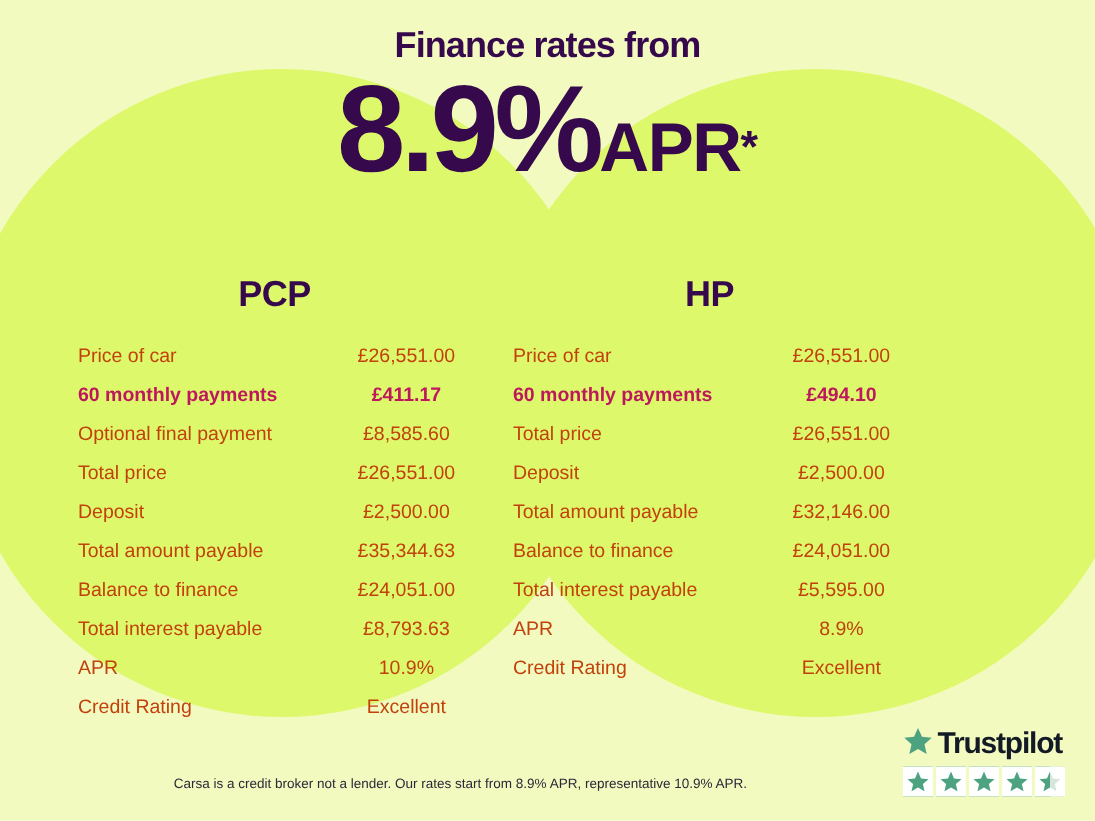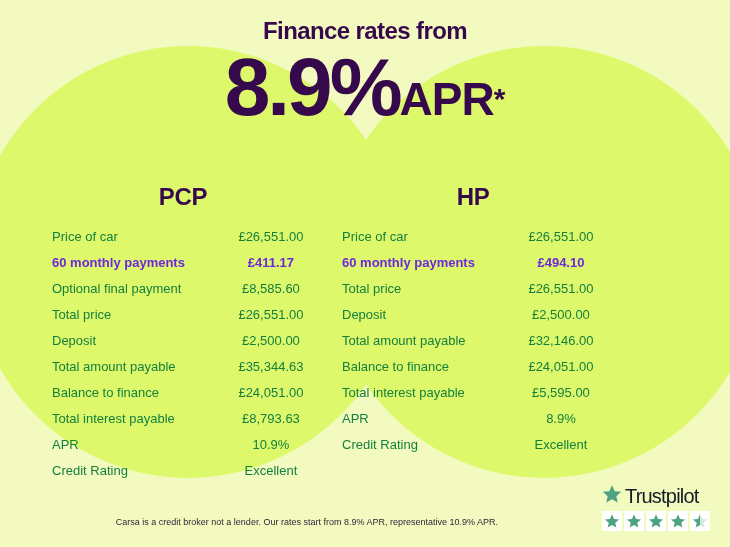--- a/index.html
+++ b/index.html
@@ -103,29 +103,29 @@
     letter-spacing: -0.3px;
   }
   .plan-table {
     width: 100%;
     border-collapse: collapse;
   }
   .plan-table td {
     padding: 0;
     height: 26px;
     font-size: 13px;
-    color: #15803d;
+    color: #c2410c;
     vertical-align: middle;
     white-space: nowrap;
   }
   .plan-table td.cell-label { text-align: left; }
   .plan-table td.cell-value { text-align: center; }
   .plan-table tr.row-emphasis td {
     font-weight: 700;
-    color: #6d28d9;
+    color: #be185d;
   }
   
   #footer {
     position: absolute;
     left: 28px;
     bottom: 18px;
     width: 470px;
   }
   .legal-line {
     margin: 0;
@@ -141,21 +141,21 @@
     width: 110px;
   }
   #trustpilot-wordmark {
     display: flex;
     align-items: center;
     gap: 3px;
     height: 22px;
   }
   #trustpilot-name {
     font-size: 20px;
-    font-weight: 400;
+    font-weight: 700;
     letter-spacing: -0.8px;
     color: #131A26;
     line-height: 1;
   }
   #trustpilot-stars {
     display: flex;
     gap: 2px;
     margin-top: 4px;
   }
   .tp-star {

